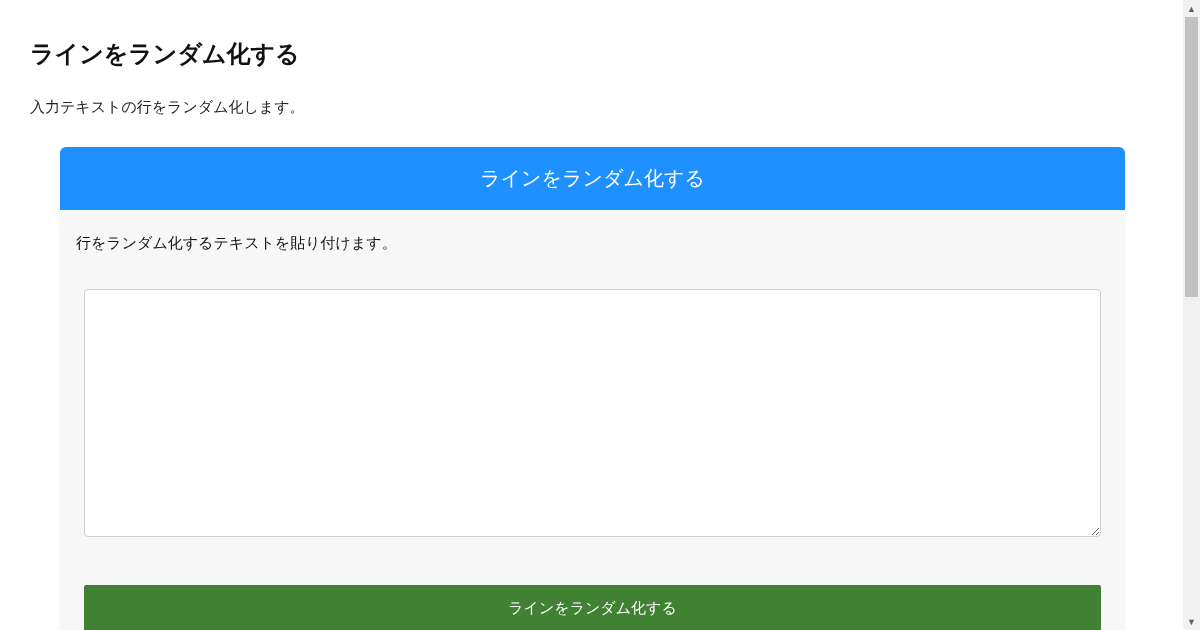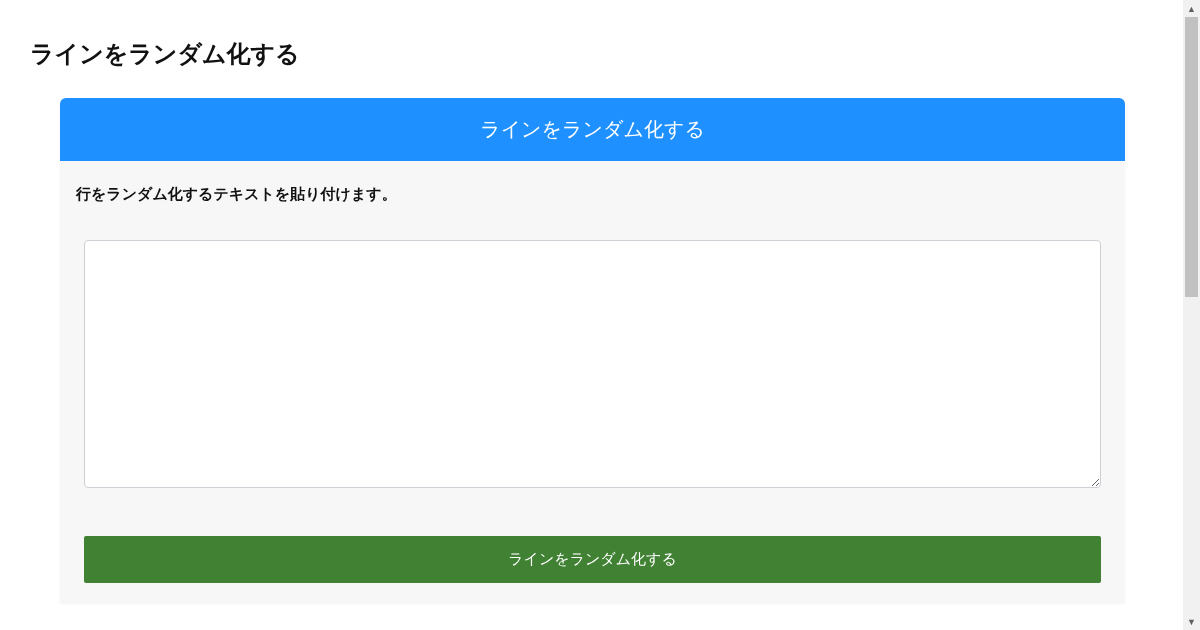--- a/index.html
+++ b/index.html
@@ -75,21 +75,21 @@
       text-align: center;
       padding: 18px 10px;
       font-size: 20px;
       border-radius: 6px 6px 0 0;
     }
     .card-body {
       padding: 24px 14px 0 14px;
     }
     .input-label {
       font-size: 15px;
-      font-weight: bold;
+      font-weight: normal;
       color: #111;
       margin-bottom: 18px;
       padding-left: 2px;
     }
     .textarea-wrapper {
       padding: 18px 10px 0 10px;
     }
     .text-input {
       width: 100%;
       height: 248px;
@@ -119,20 +119,21 @@
     }
     .randomize-button {
       background: #408133;
     }
   </style>
 </head>
 <body>
 
 <div class="main-container">
   <h1 class="page-title">ラインをランダム化する</h1>
+  <p class="page-description">入力テキストの行をランダム化します。</p>
 
   <div class="card">
     <div class="card-header">ラインをランダム化する</div>
     <div class="card-body">
       <div class="input-label">行をランダム化するテキストを貼り付けます。</div>
       <div class="textarea-wrapper">
         <textarea class="text-input" style=""></textarea>
       </div>
       <div class="button-wrapper">
         <button class="randomize-button">ラインをランダム化する</button>

